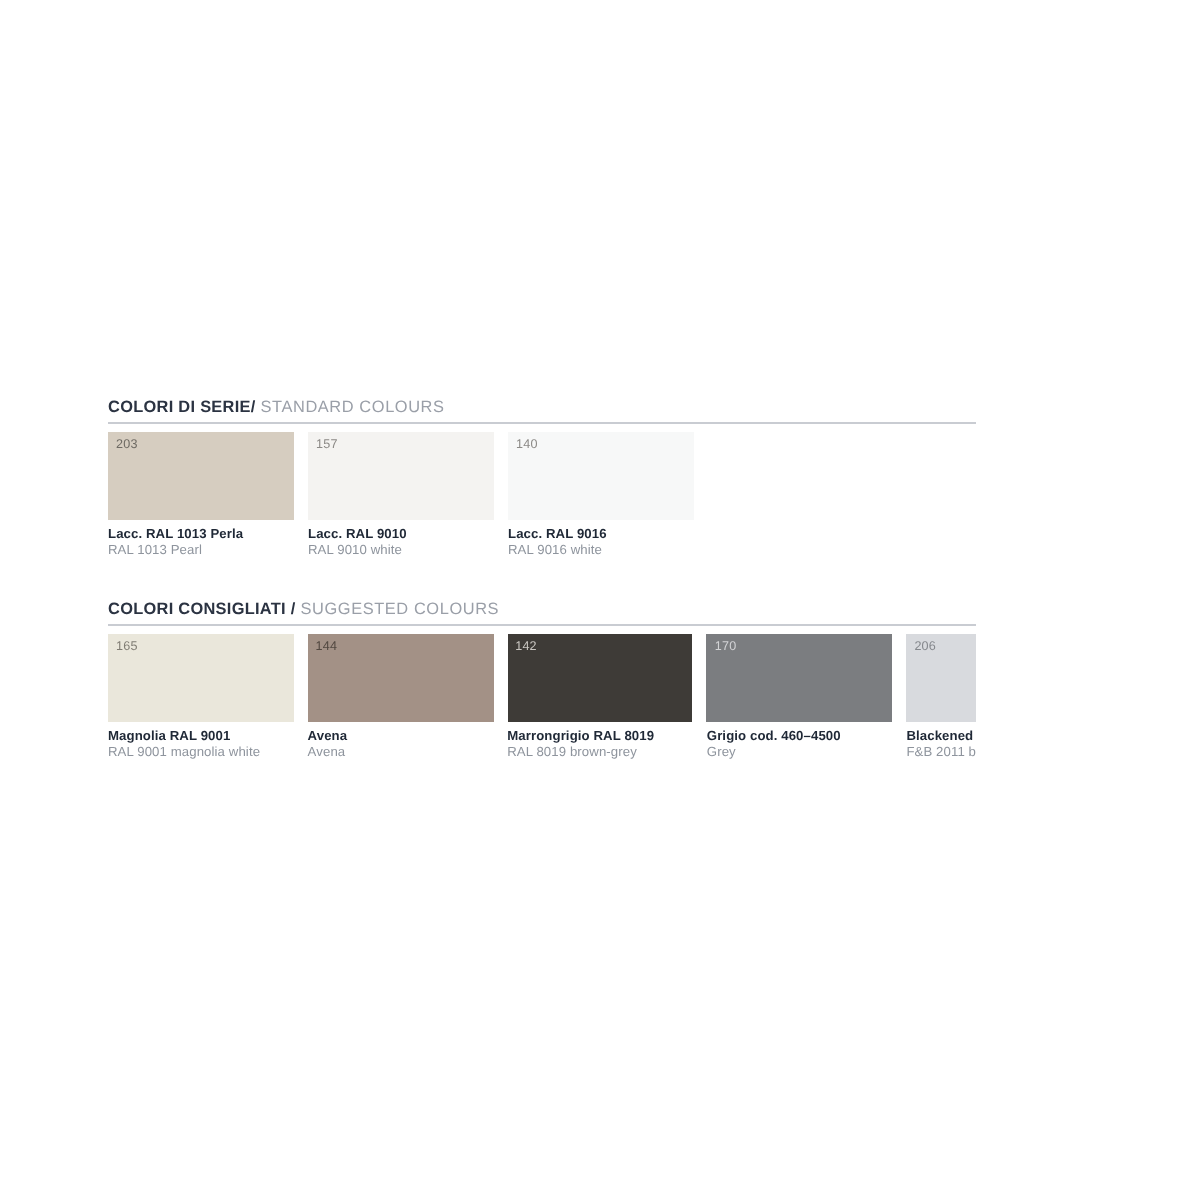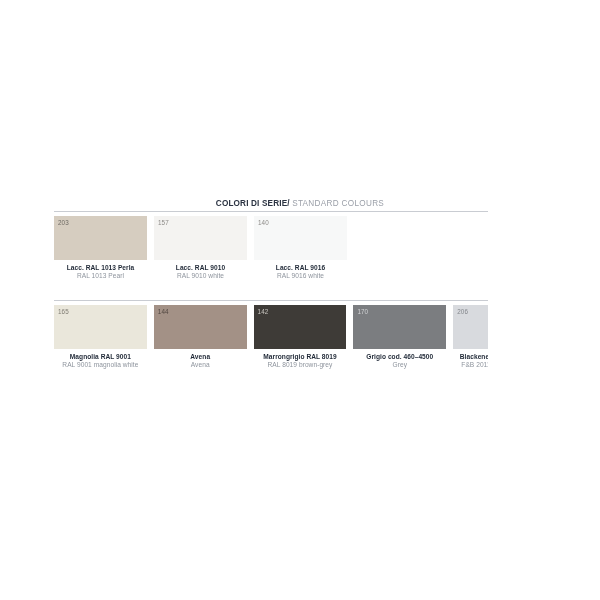--- a/index.html
+++ b/index.html
@@ -13,21 +13,20 @@
     font-family: "Liberation Sans", sans-serif;
     -webkit-font-smoothing: antialiased;
   }
 
   #page {
     position: relative;
     width: 488px;
     height: 600px;
     background: #ffffff;
     overflow: hidden;
-    text-align: center;
   }
 
   .sheet {
     position: absolute;
     left: 54px;
     top: 198px;
     width: 492px;
   }
 
   
@@ -156,20 +155,25 @@
             <span class="cap-en">RAL 9016 white</span>
           </div>
         </div>
 
       </div>
     </div>
 
     <div class="section-gap"></div>
 
     <div class="section">
+      <div class="section-header">
+        <span class="it">COLORI CONSIGLIATI</span>
+        <span class="sep">/</span>
+        <span class="en">SUGGESTED COLOURS</span>
+      </div>
       <div class="rule"></div>
 
       <div class="swatch-row">
 
         <div class="swatch-cell" style="width:93px;">
           <div class="chip" style="background:#eae7db;">
             <span class="chip-code" style="color:#807d74;">165</span>
           </div>
           <div class="chip-caption">
             <span class="cap-it">Magnolia RAL 9001</span>

